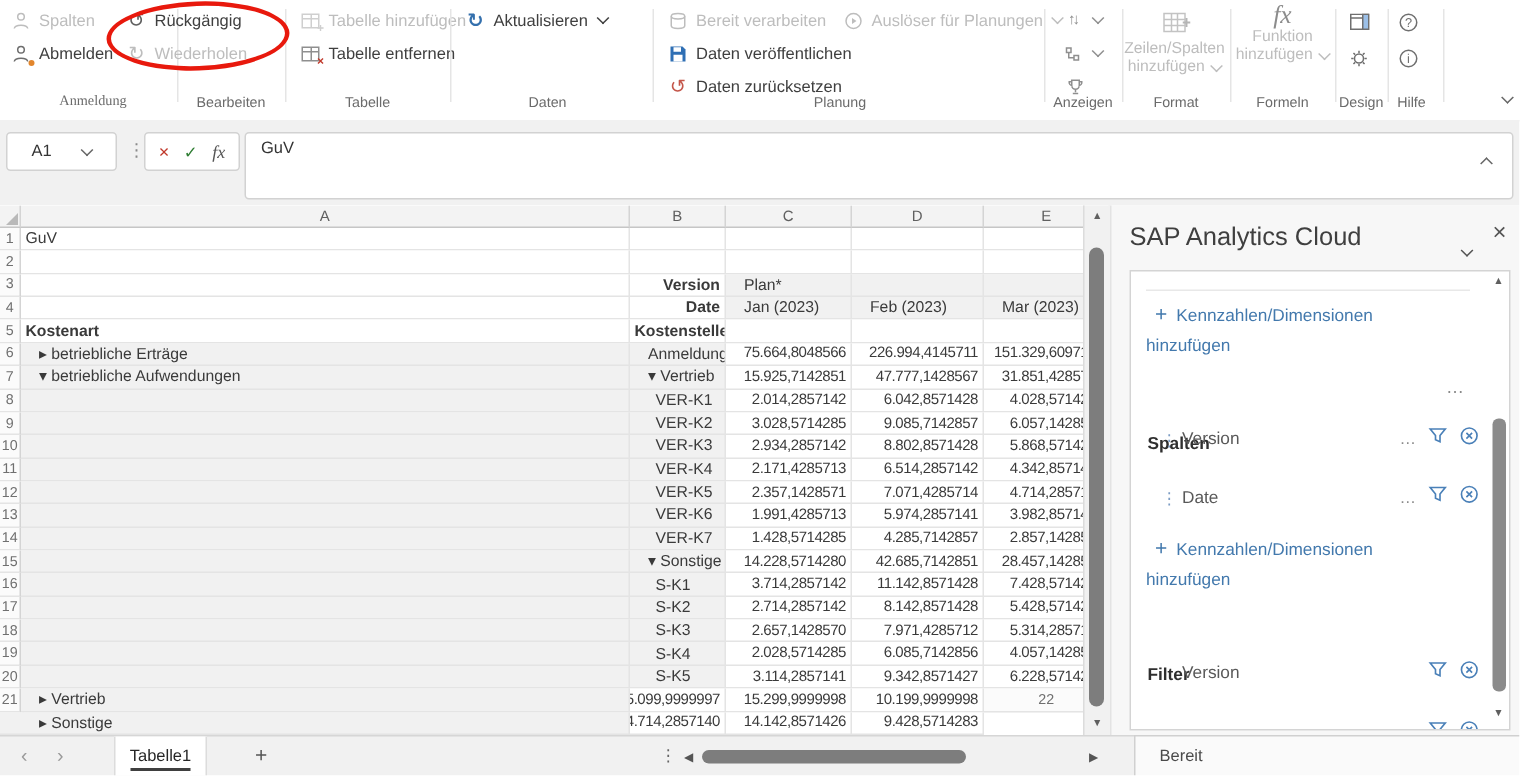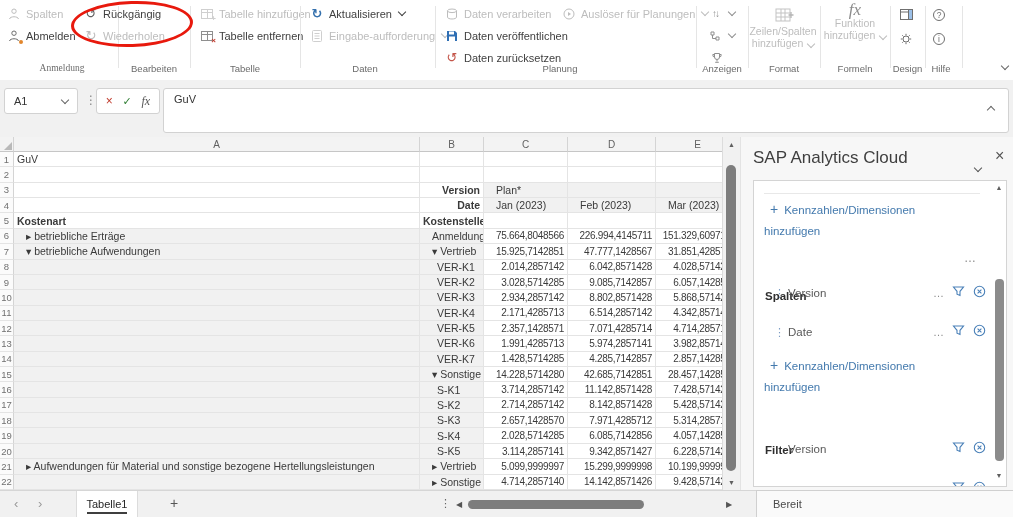--- a/index.html
+++ b/index.html
@@ -20,21 +20,21 @@
   .tbl::after{content:"";position:absolute;top:0;bottom:0;left:5px;width:1px;background:#8f8f8f;}
   .dis .tbl{border-color:#cfcfcf;}.dis .tbl::before,.dis .tbl::after{background:#cfcfcf;}
   .badge{position:absolute;right:-4px;bottom:-5px;font-size:8px;line-height:8px;font-weight:bold;}
   .circ{width:12px;height:12px;border:1px solid #6f6f6f;border-radius:50%;font-size:8.5px;color:#6f6f6f;display:flex;align-items:center;justify-content:center;box-sizing:border-box;}
   .bigbtn{position:absolute;width:74px;text-align:center;font-size:10.5px;line-height:12px;color:#bdbdbd;}
   #annotation-ellipse{position:absolute;left:71px;top:1px;width:116px;height:40px;border:3.5px solid #e8190d;border-radius:50%;transform:rotate(-2deg);z-index:30;pointer-events:none;}
 
   
   #formulabar{position:absolute;left:0;top:80px;width:1013px;height:57px;background:#f1f1f1;}
   .fbox{position:absolute;background:#fff;border:1px solid #d2d2d2;border-radius:3px;box-sizing:border-box;}
-  #namebox{left:4px;top:8px;width:74px;height:26px;display:flex;align-items:center;font-size:11px;color:#333;padding:0 9px;justify-content:space-between;}
+  #namebox{left:4px;top:8px;width:74px;height:26px;display:flex;align-items:center;font-size:11px;color:#333;padding:0 16px;justify-content:space-between;}
   #fb-dots{position:absolute;left:85px;top:13px;color:#8a8a8a;font-size:12px;}
   #fb-btns{left:96px;top:8px;width:64px;height:26px;display:flex;align-items:center;justify-content:space-around;padding:0 4px;}
   #formula-input{left:163px;top:8px;width:846px;height:45px;font-size:11px;color:#333;padding:4px 10px;}
   #fb-collapse{position:absolute;right:14px;top:14px;color:#666;}
 
   
   #sheet-grid{position:absolute;left:0;top:137px;width:740px;height:353px;display:grid;grid-template-columns:14px 406px 64px 84px 88px 84px;grid-template-rows:15px repeat(22,15.36px);background:#fff;overflow:hidden;}
   .colhdr{background:#f3f3f3;color:#606060;font-size:10px;display:flex;align-items:center;justify-content:center;border-right:1px solid #d4d4d4;border-bottom:1px solid #c6c6c6;position:relative;}
   .rowhdr{background:#fbfbfb;color:#707070;font-size:9.5px;display:flex;align-items:center;justify-content:center;border-right:1px solid #d4d4d4;border-bottom:1px solid #e4e4e4;}
   .cell{border-right:1px solid #e4e4e4;border-bottom:1px solid #e4e4e4;padding:0 3px;white-space:nowrap;overflow:hidden;display:flex;align-items:center;font-size:10.5px;color:#3a3a3a;background:#fff;box-sizing:border-box;}
@@ -139,41 +139,31 @@
       <span>Tabelle entfernen</span>
     </div>
     <div class="grp-label" style="left:190px;width:110px;">Tabelle</div>
     <div class="vsep" style="left:300px;"></div>
 
     <div class="rbtn" style="left:310px;top:4px;">
       <span class="ic" style="font-size:13px;color:#3470ad;font-weight:bold;">↻</span>
       <span>Aktualisieren</span>
       <span class="cv"></span>
     </div>
-    <div class="rbtn dis" style="left:310px;top:26px;">
-      <span class="ic">
-          <svg width="10" height="12" viewBox="0 0 10 12">
-            <rect x="0.5" y="0.5" width="9" height="11" rx="1" fill="none" stroke="#cfcfcf"></rect>
-            <path d="M2.5 3.5h5M2.5 6h5M2.5 8.5h5" stroke="#cfcfcf"></path>
-          </svg>
-        </span>
-      <span>Eingabe-aufforderung</span>
-      <span class="cv"></span>
-    </div>
     <div class="grp-label" style="left:310px;width:110px;">Daten</div>
     <div class="vsep" style="left:435px;"></div>
 
     <div class="rbtn dis" style="left:445px;top:4px;">
       <span class="ic">
           <svg width="12" height="12" viewBox="0 0 12 12">
             <ellipse cx="6" cy="2.8" rx="4.5" ry="1.8" fill="none" stroke="currentColor"></ellipse>
             <path d="M1.5 2.8v6.4c0 1 2 1.8 4.5 1.8s4.5-.8 4.5-1.8V2.8" fill="none" stroke="currentColor"></path>
           </svg>
         </span>
-      <span>Daten verarbeiten</span>
+      <span>Bereit verarbeiten</span>
     </div>
     <div class="rbtn" style="left:445px;top:26px;">
       <span class="ic">
           <svg width="12" height="12" viewBox="0 0 12 12">
             <path d="M1 1h8l2 2v8H1z" fill="#2f6fb4"></path>
             <rect x="3" y="1.5" width="5" height="3" fill="#fff"></rect>
             <rect x="3" y="6.5" width="6" height="4.5" fill="#fff"></rect>
           </svg>
         </span>
       <span>Daten veröffentlichen</span>
@@ -411,21 +401,20 @@
       <div class="cell num">2.028,5714285</div>
       <div class="cell num">6.085,7142856</div>
       <div class="cell num">4.057,1428571</div>
       <div class="rowhdr">20</div>
       <div class="cell shade"></div>
       <div class="cell shade indent">S-K5</div>
       <div class="cell num">3.114,2857141</div>
       <div class="cell num">9.342,8571427</div>
       <div class="cell num">6.228,5714284</div>
       <div class="rowhdr">21</div>
-      <div class="cell shade">▸ Aufwendungen für Material und sonstige bezogene Hertellungsleistungen</div>
       <div class="cell shade">▸ Vertrieb</div>
       <div class="cell num">5.099,9999997</div>
       <div class="cell num">15.299,9999998</div>
       <div class="cell num">10.199,9999998</div>
       <div class="rowhdr">22</div>
       <div class="cell shade"></div>
       <div class="cell shade">▸ Sonstige</div>
       <div class="cell num">4.714,2857140</div>
       <div class="cell num">14.142,8571426</div>
       <div class="cell num">9.428,5714283</div>

